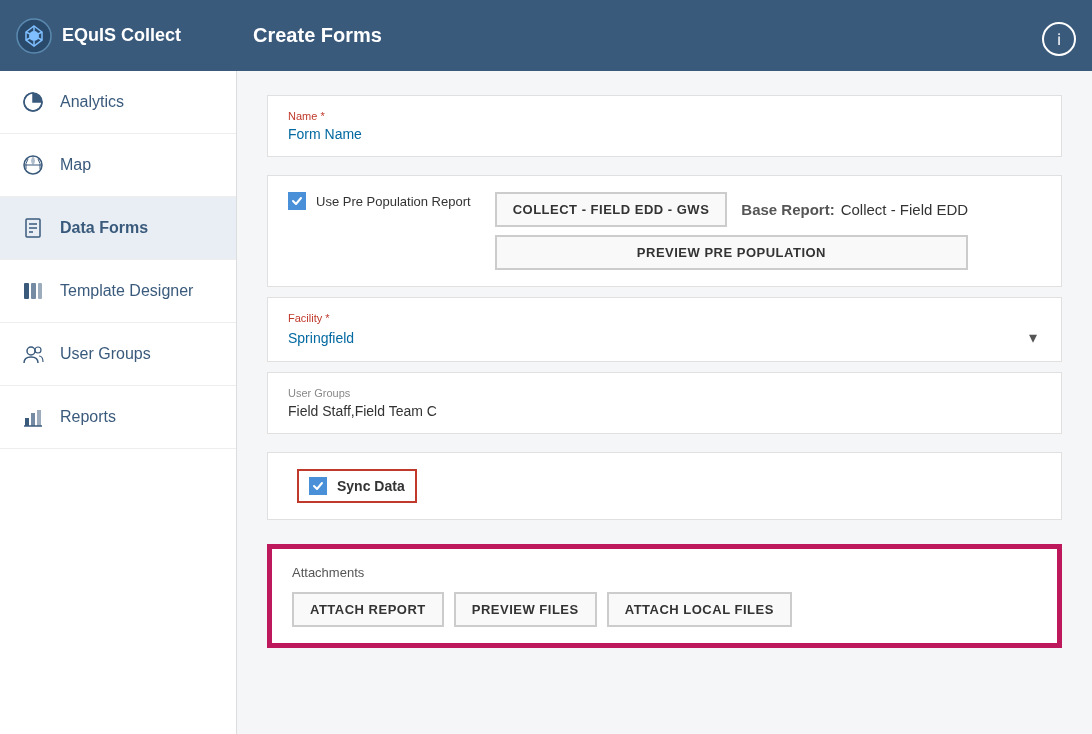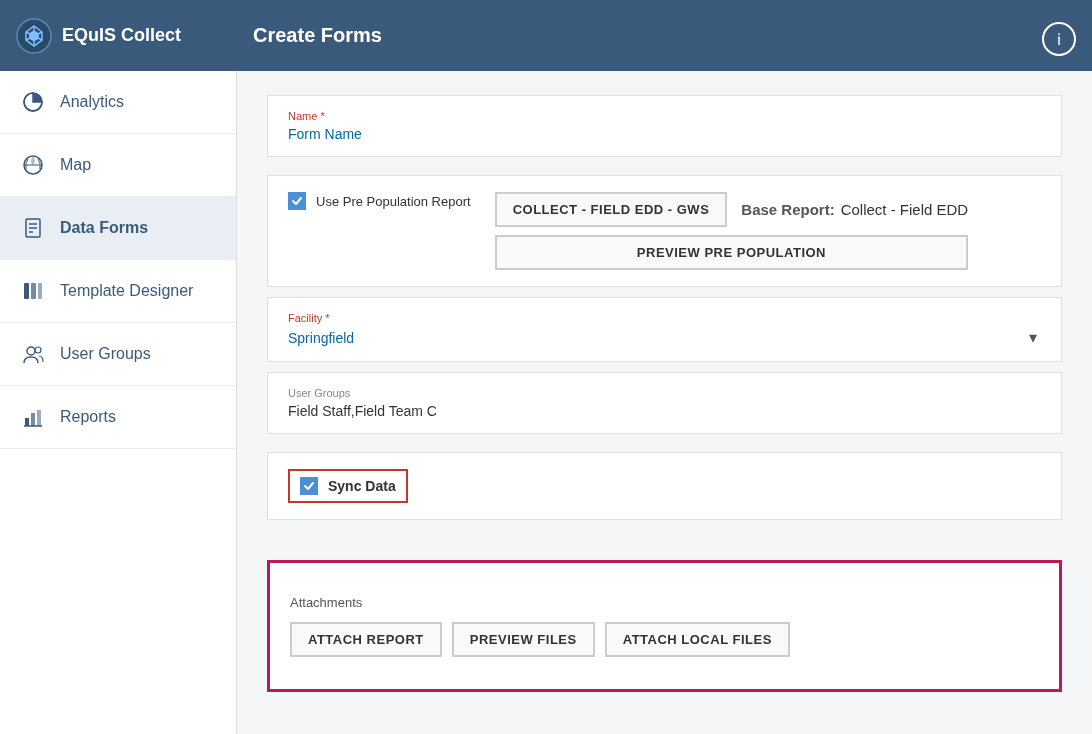--- a/index.html
+++ b/index.html
@@ -220,23 +220,23 @@
       border: 2px solid #c0392b;
       padding: 6px 10px;
       display: flex;
       align-items: center;
       gap: 10px;
     }
 
     
     .attachments-section {
       background: #fff;
-      border: 3px solid #be185d;
+      border: 5px solid #be185d;
       margin-top: 8px;
-      padding: 32px 20px;
+      padding: 16px 20px;
     }
     .attachments-title {
       font-size: 13px;
       color: #555;
       margin-bottom: 12px;
     }
     .attachments-buttons {
       display: flex;
       gap: 10px;
     }
@@ -403,21 +403,21 @@
     <div class="form-section">
       <div class="form-field">
         <div class="field-label-gray">User Groups</div>
         <div class="field-value">Field Staff,Field Team C</div>
       </div>
     </div>
 
     <div class="spacer"></div>
     <div class="spacer"></div>
 
-    <div style="background:#fff; border:1px solid #e0e0e0; padding:16px 20px; margin-bottom:16px;">
+    <div style="background:#fff; border:1px solid #e0e0e0; padding:16px 29px; margin-bottom:0;">
       <div class="sync-wrapper" style="display:inline-flex;">
         <div class="checkbox-blue">
           <svg viewBox="0 0 12 12" fill="none" width="12" height="12">
             <polyline points="2,6 5,9 10,3" stroke="white" stroke-width="2" stroke-linecap="round" stroke-linejoin="round"></polyline>
           </svg>
         </div>
         <span class="sync-label">Sync Data</span>
       </div>
     </div>
 

